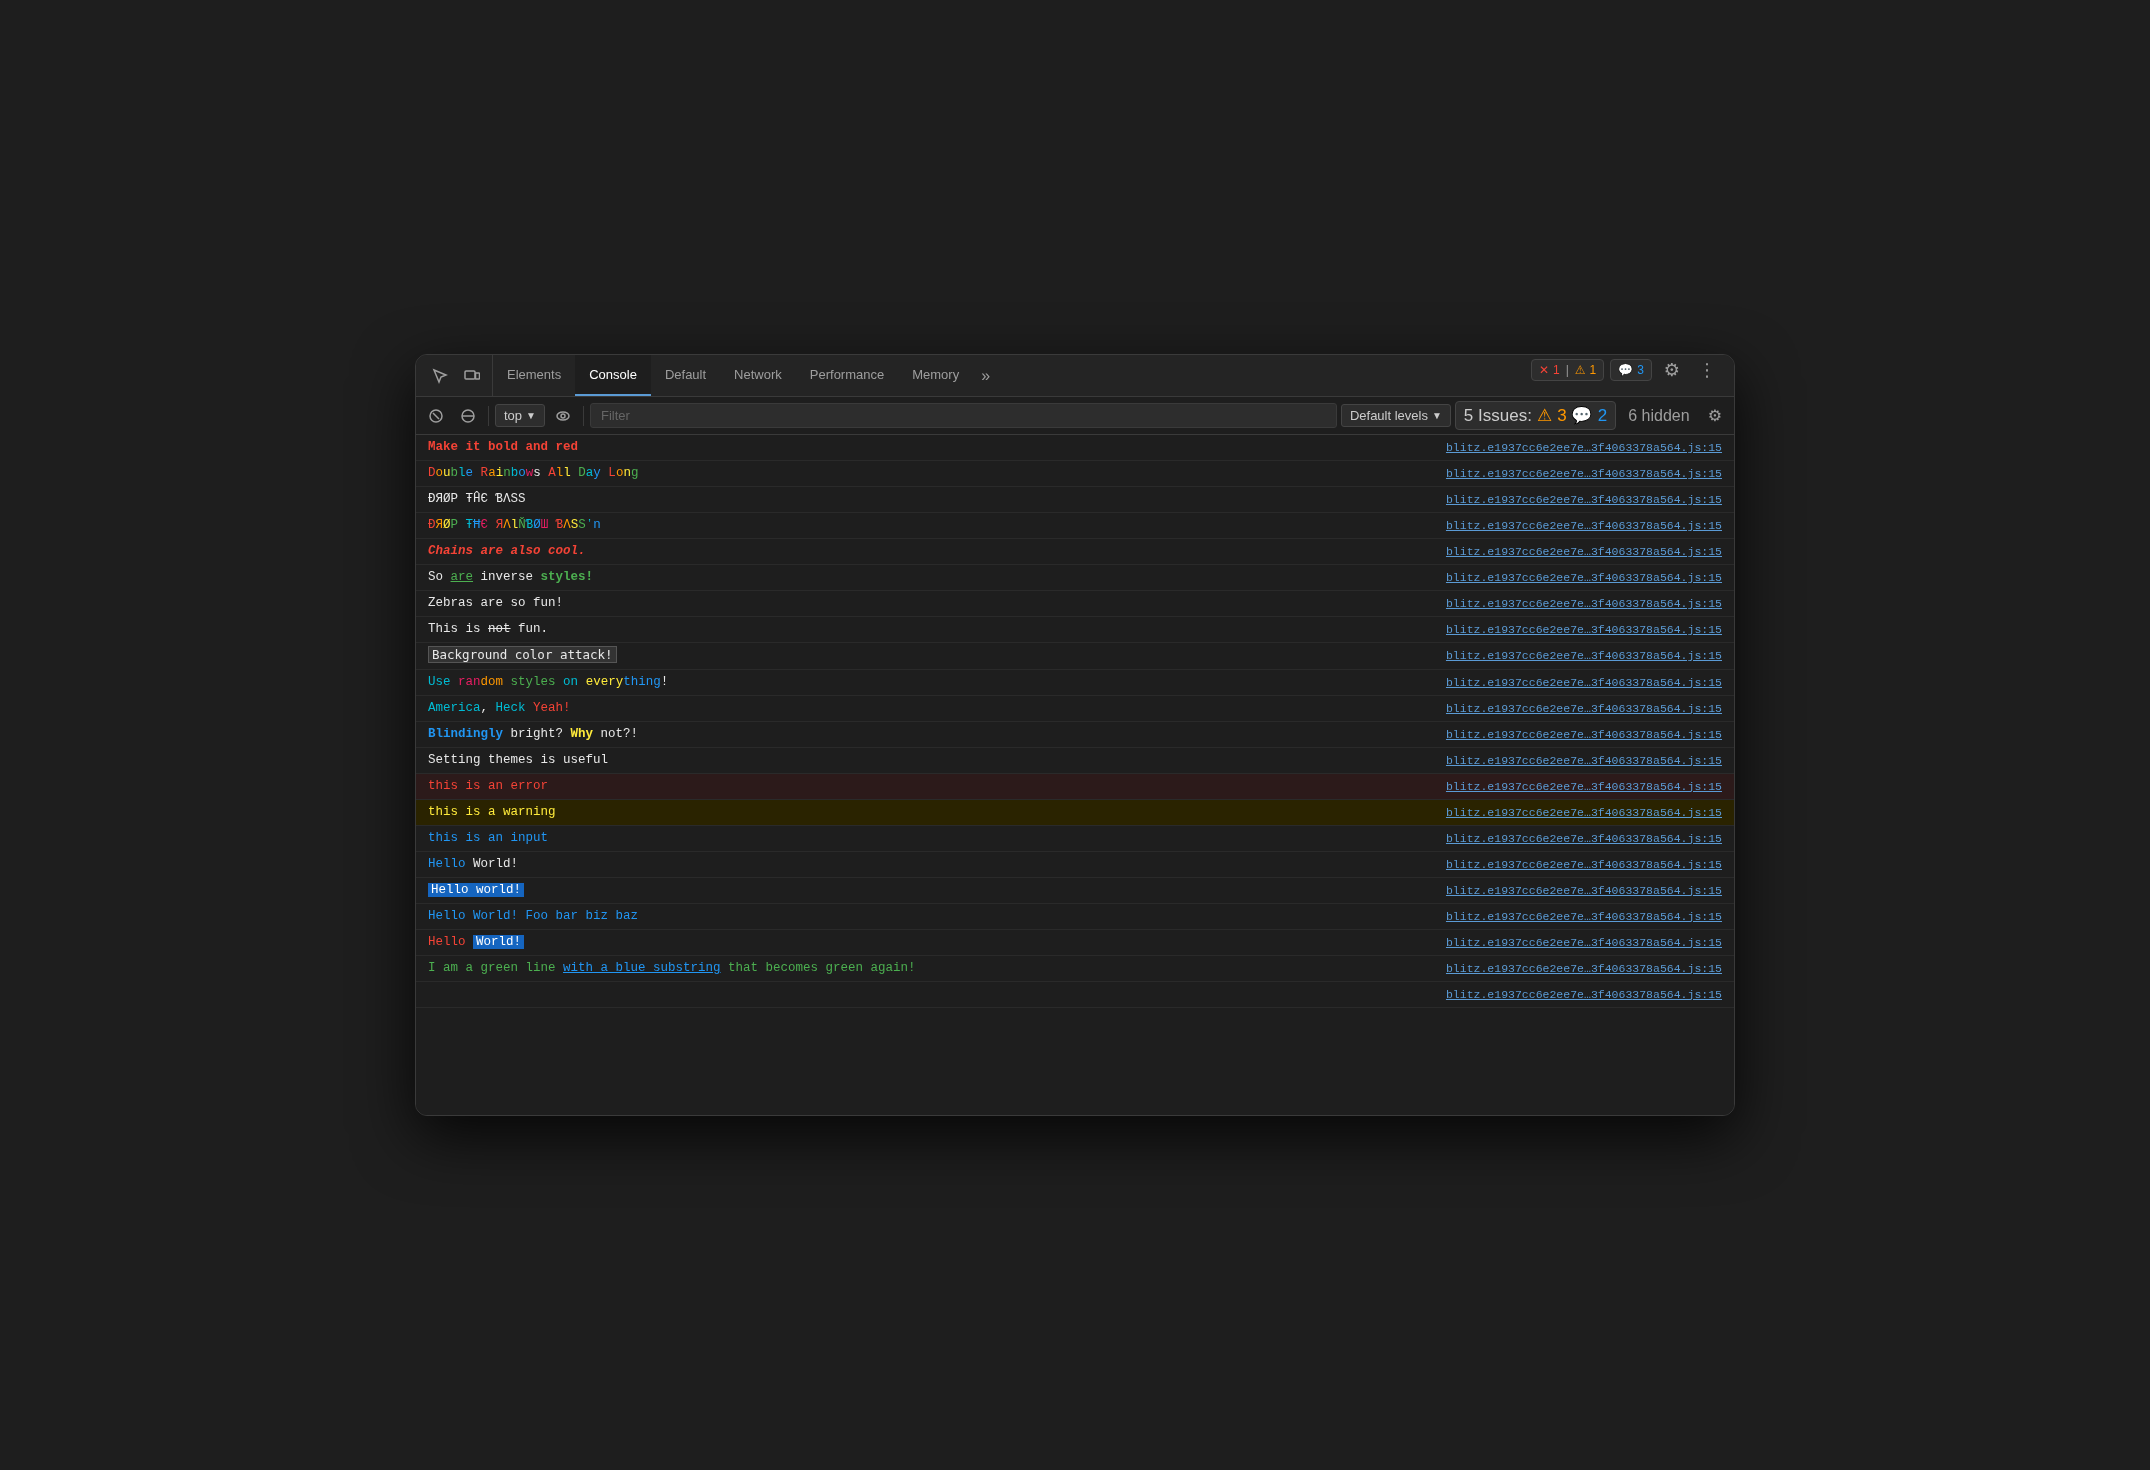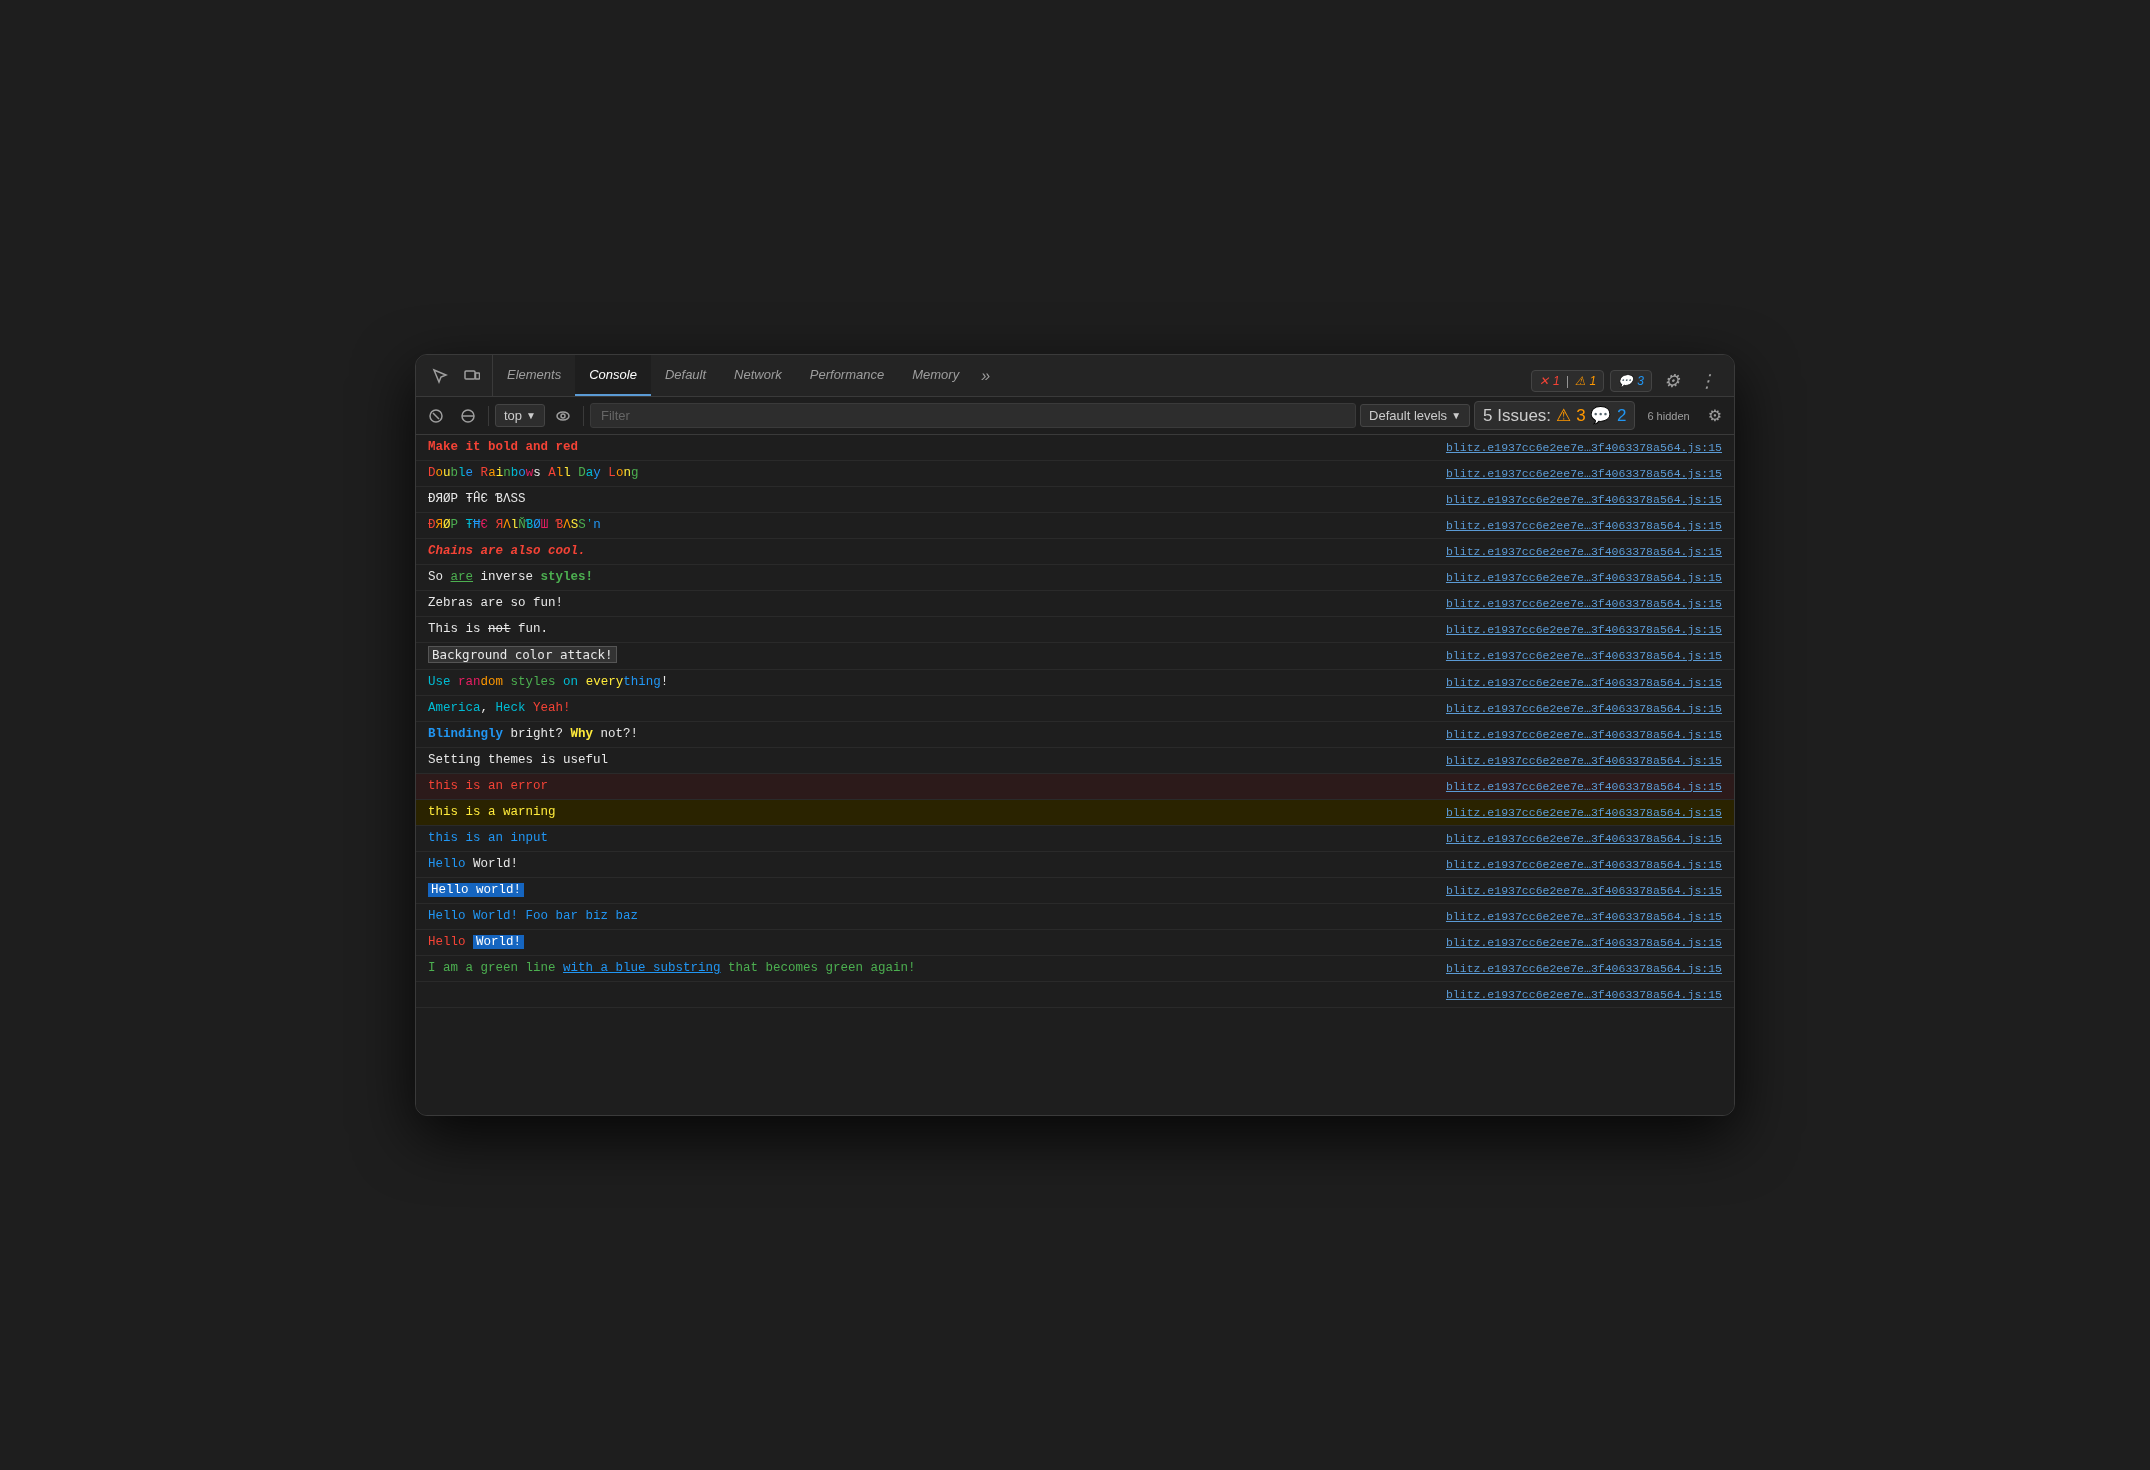--- a/index.html
+++ b/index.html
@@ -46,24 +46,23 @@
     .tl-green { background: #28c940; }
     .title-text {
       color: #cccccc;
       font-size: 13px;
       font-weight: 500;
     }
     .devtools-tabs {
       background: #242424;
       height: 42px;
       display: flex;
-      align-items: flex-end;
+      align-items: flex-start;
       border-bottom: 1px solid #3a3a3a;
       padding: 0 4px;
-      font-style: italic;
     }
     .tab-icons {
       display: flex;
       align-items: center;
       gap: 4px;
       padding: 0 6px;
       border-right: 1px solid #3a3a3a;
       height: 100%;
     }
     .tab-icon-btn {
@@ -203,21 +202,21 @@
       font-size: 17px;
       color: #ccc;
       cursor: pointer;
       white-space: nowrap;
     }
     .hidden-badge {
       display: flex;
       align-items: flex-start;
       gap: 4px;
       color: #9e9e9e;
-      font-size: 11px;
+      font-size: 16px;
       padding: 3px 8px;
     }
     .gear-btn {
       color: #9e9e9e;
       font-size: 16px;
       cursor: pointer;
       padding: 4px 6px;
     }
 
     .console-output {

